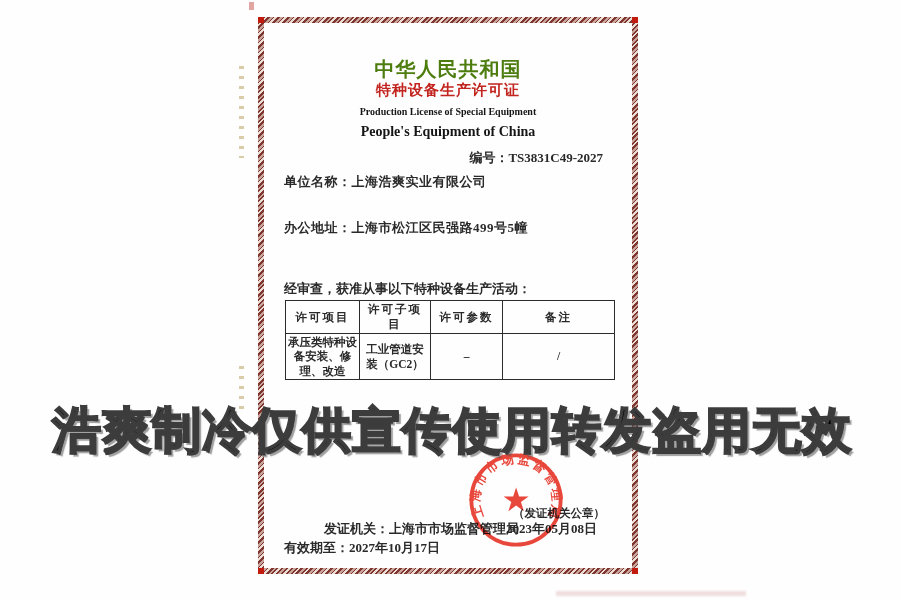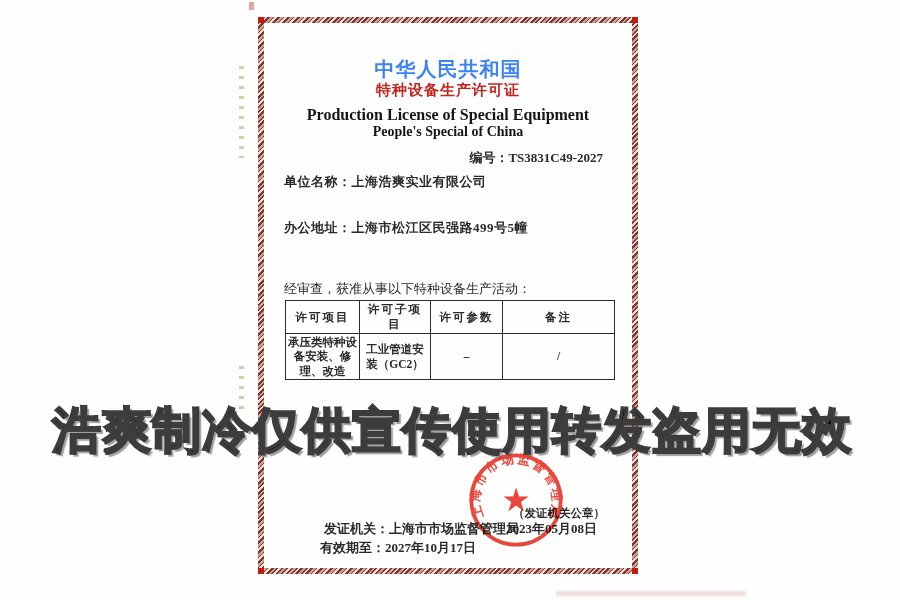--- a/index.html
+++ b/index.html
@@ -17,42 +17,42 @@
   .cd-tl { left: 258px; top: 17px; } .cd-tr { left: 632px; top: 17px; }
   .cd-bl { left: 258px; top: 568px; } .cd-br { left: 632px; top: 568px; }
 
   
   .t-cn { position: absolute; left: 259px; width: 378px; text-align: center;
           font-family: "Liberation Sans", "DejaVu Sans", sans-serif; font-weight: 700; }
   .t-cn1 { top: 56px; font-size: 20px; letter-spacing: 1px; }
   .t-cn2 { top: 81px; font-size: 15px; letter-spacing: 1px; }
   .t-en { position: absolute; left: 259px; width: 378px; text-align: center;
           font-weight: 700; color: #151515; }
-  .t-en1 { top: 106px; font-size: 16px; }
+  .t-en1 { top: 106px; font-size: 10px; }
   .t-en2 { top: 124px; font-size: 14px; }
 
   .serial { position: absolute; left: 259px; top: 149px; width: 344px; text-align: right;
             font-size: 13px; font-weight: 700; }
 
   .field { position: absolute; left: 284px; font-size: 13px; font-weight: 700; letter-spacing: .5px; text-align: right; }
   .f1 { top: 173px; } .f2 { top: 196px; } .f3 { top: 219px; }
 
-  .approval { position: absolute; left: 284px; top: 280px; font-size: 13px; font-weight: 400; }
+  .approval { position: absolute; left: 284px; top: 280px; font-size: 13px; font-weight: 700; }
 
   
   .permit-table { position: absolute; left: 285px; top: 300px; width: 329px;
                   border-collapse: collapse; table-layout: fixed; padding-left: 26px; }
   .permit-table th, .permit-table td { border: 1.4px solid #2b2b2b; font-weight: 700;
                   text-align: center; vertical-align: middle; padding: 1px 2px; }
   .permit-table th { font-size: 11.5px; height: 19px; letter-spacing: 2px; }
   .permit-table td { font-size: 11.5px; height: 42px; line-height: 1.25; }
   .c1 { width: 74px; } .c2 { width: 71px; } .c3 { width: 72px; } .c4 { width: 112px; }
 
   .issuer   { position: absolute; left: 284px; top: 520px; font-size: 13px; font-weight: 700; margin-left: 40px; }
-  .validity { position: absolute; left: 284px; top: 539px; font-size: 13px; font-weight: 700; margin-left: 36px; }
+  .validity { position: absolute; left: 284px; top: 539px; font-size: 13px; font-weight: 700; }
 
   .seal-note { position: absolute; left: 513px; top: 506px; font-size: 11.5px; font-weight: 700; }
   .seal-date { position: absolute; left: 506px; top: 520px; font-size: 13px; font-weight: 700; }
 
   
   .stamp { position: absolute; left: 468px; top: 452px; width: 96px; height: 96px;
            opacity: .92; mix-blend-mode: multiply; }
 
   
   .watermark {
@@ -84,24 +84,24 @@
   <div class="corner-dot cd-tl"></div>
   <div class="corner-dot cd-tr"></div>
   <div class="corner-dot cd-bl"></div>
   <div class="corner-dot cd-br"></div>
 
   <div class="artifact-col ac1"></div>
   <div class="artifact-col ac2"></div>
   <div class="smudge"></div>
   <div class="speck"></div>
 
-  <div class="t-cn t-cn1" style="color:#3b82f6">中华人民共和国</div>
+  <div class="t-cn t-cn1" style="color:#4d7c0f">中华人民共和国</div>
   <div class="t-cn t-cn2" style="color:#c2251f">特种设备生产许可证</div>
   <div class="t-en t-en1">Production License of Special Equipment</div>
-  <div class="t-en t-en2">People's Special of China</div>
+  <div class="t-en t-en2">People's Equipment of China</div>
 
   <div class="serial"><span>编号：</span><span>TS3831C49-2027</span></div>
 
   <div class="field f1"><span>单位名称：</span><span>上海浩爽实业有限公司</span></div>
   <div class="field f3"><span>办公地址：</span><span>上海市松江区民强路499号5幢</span></div>
 
   <div class="approval">经审查，获准从事以下特种设备生产活动：</div>
 
   <table class="permit-table">
     <tbody>

